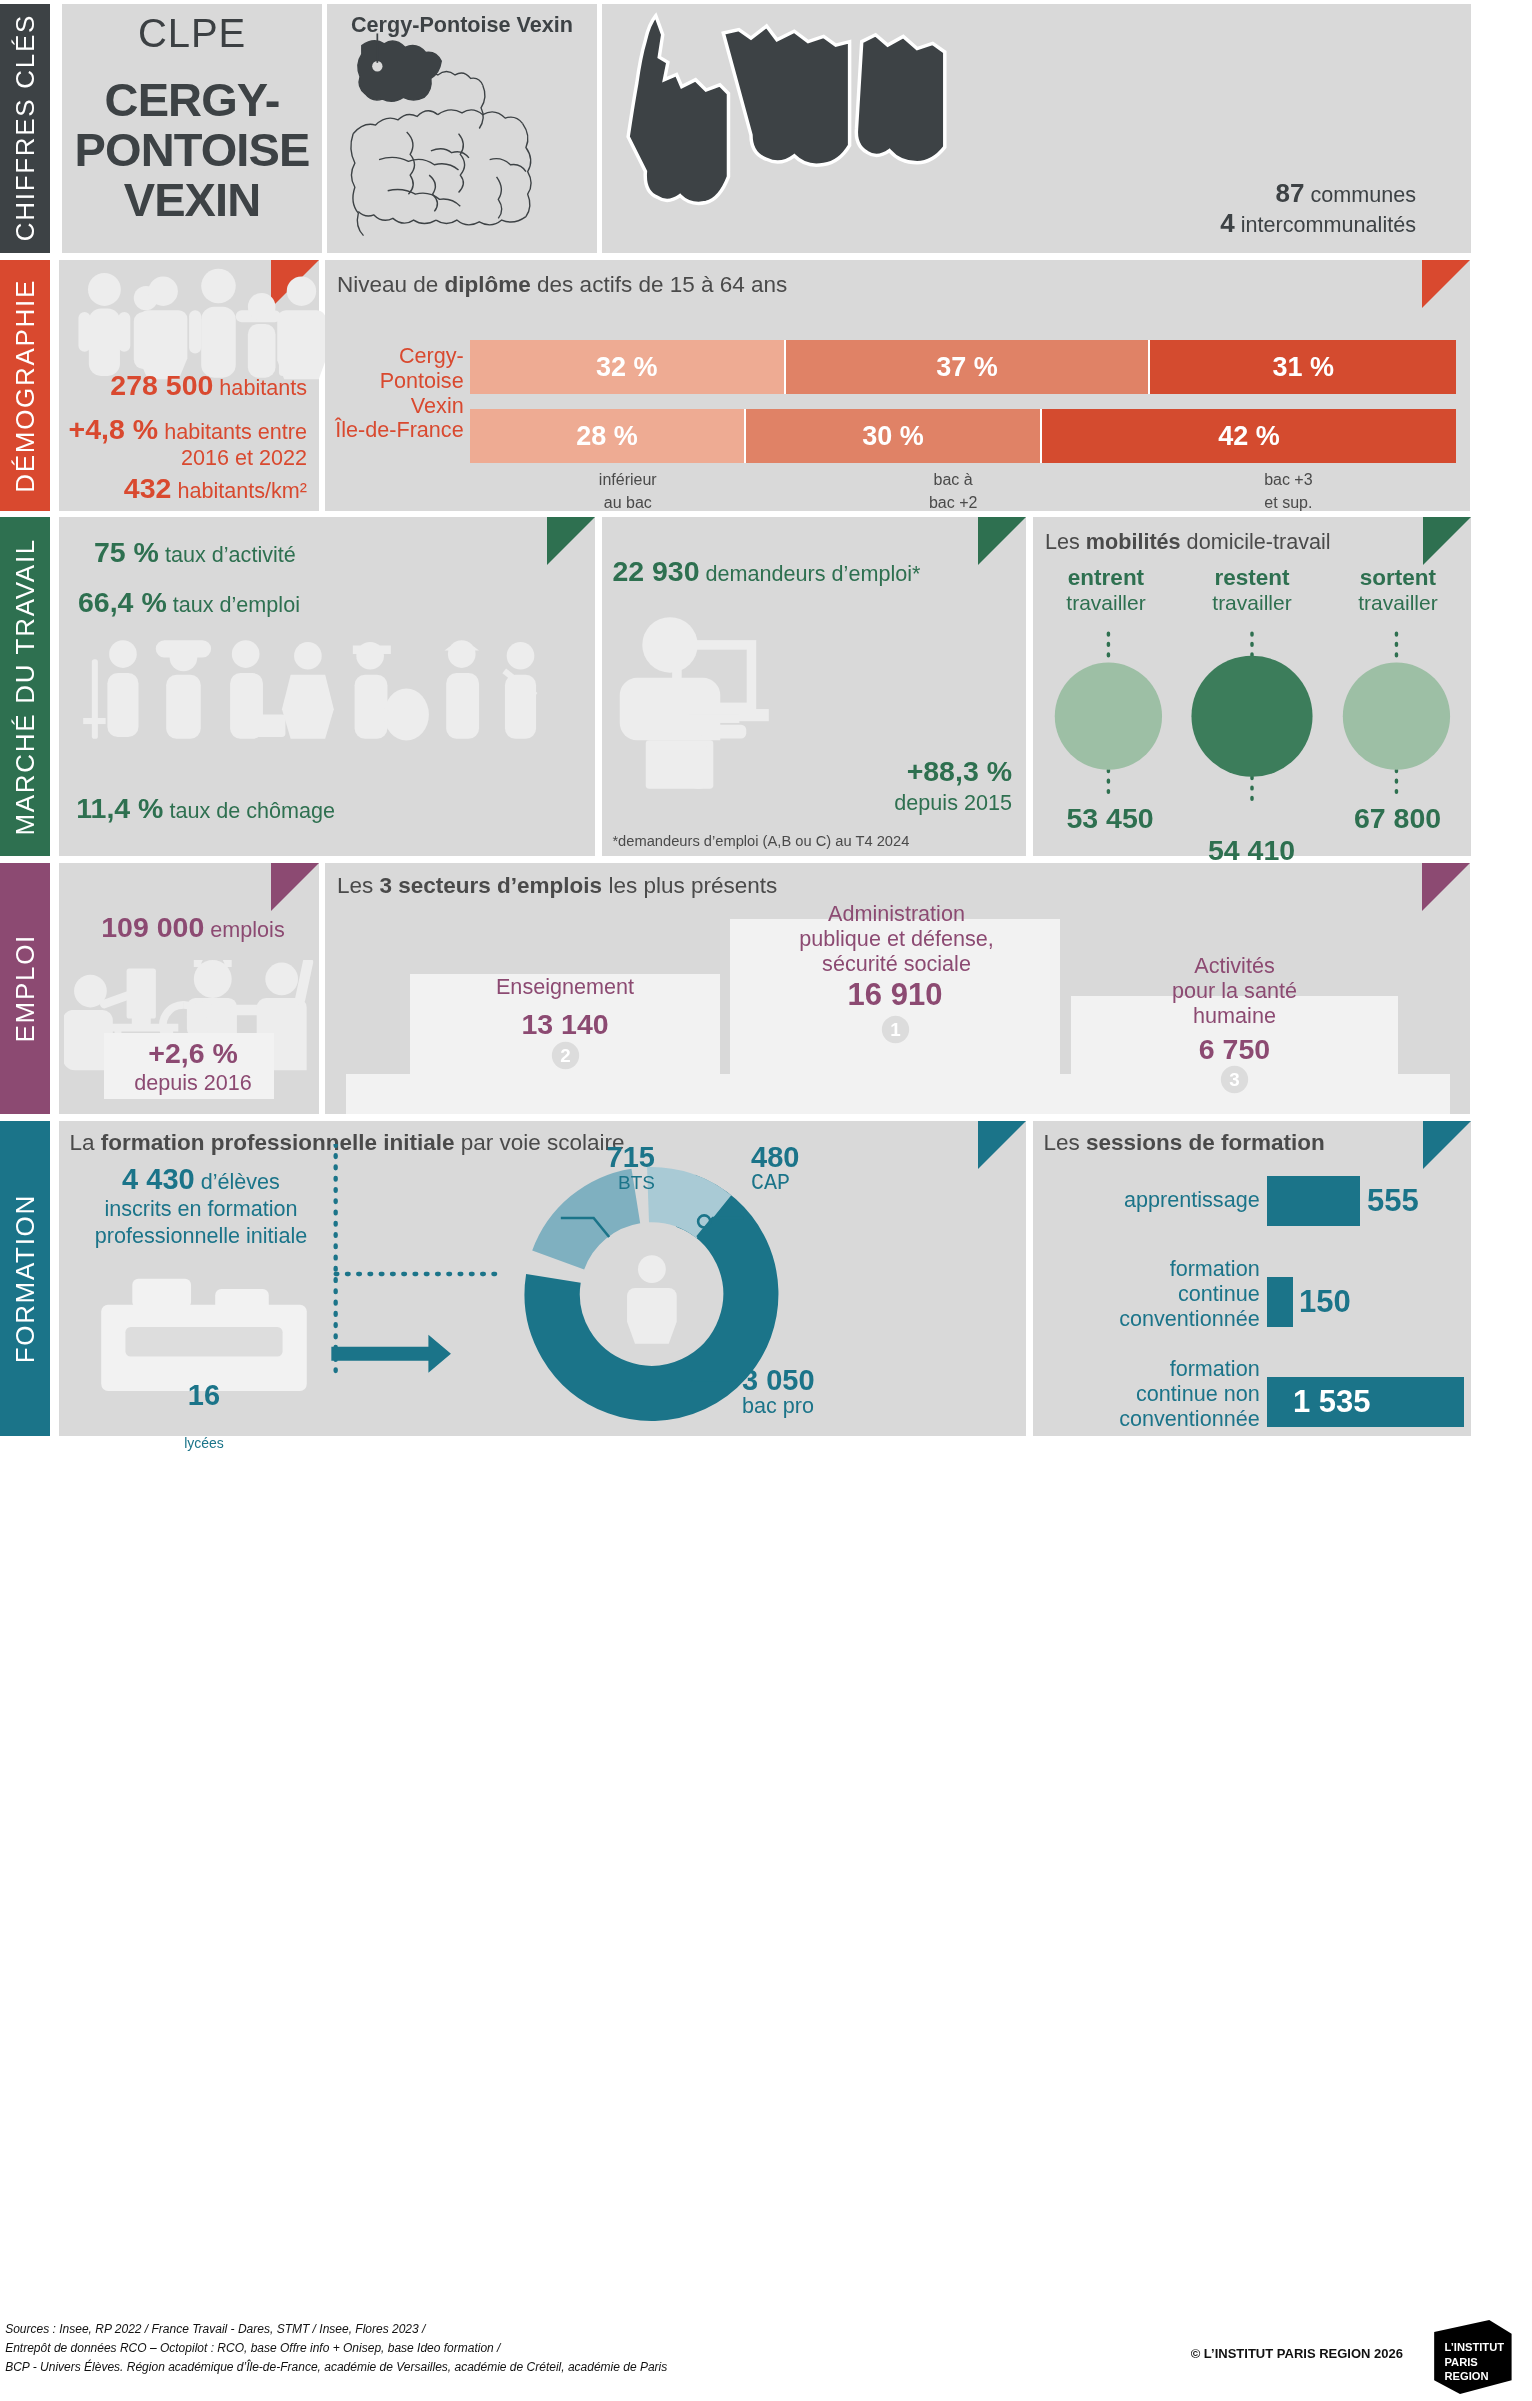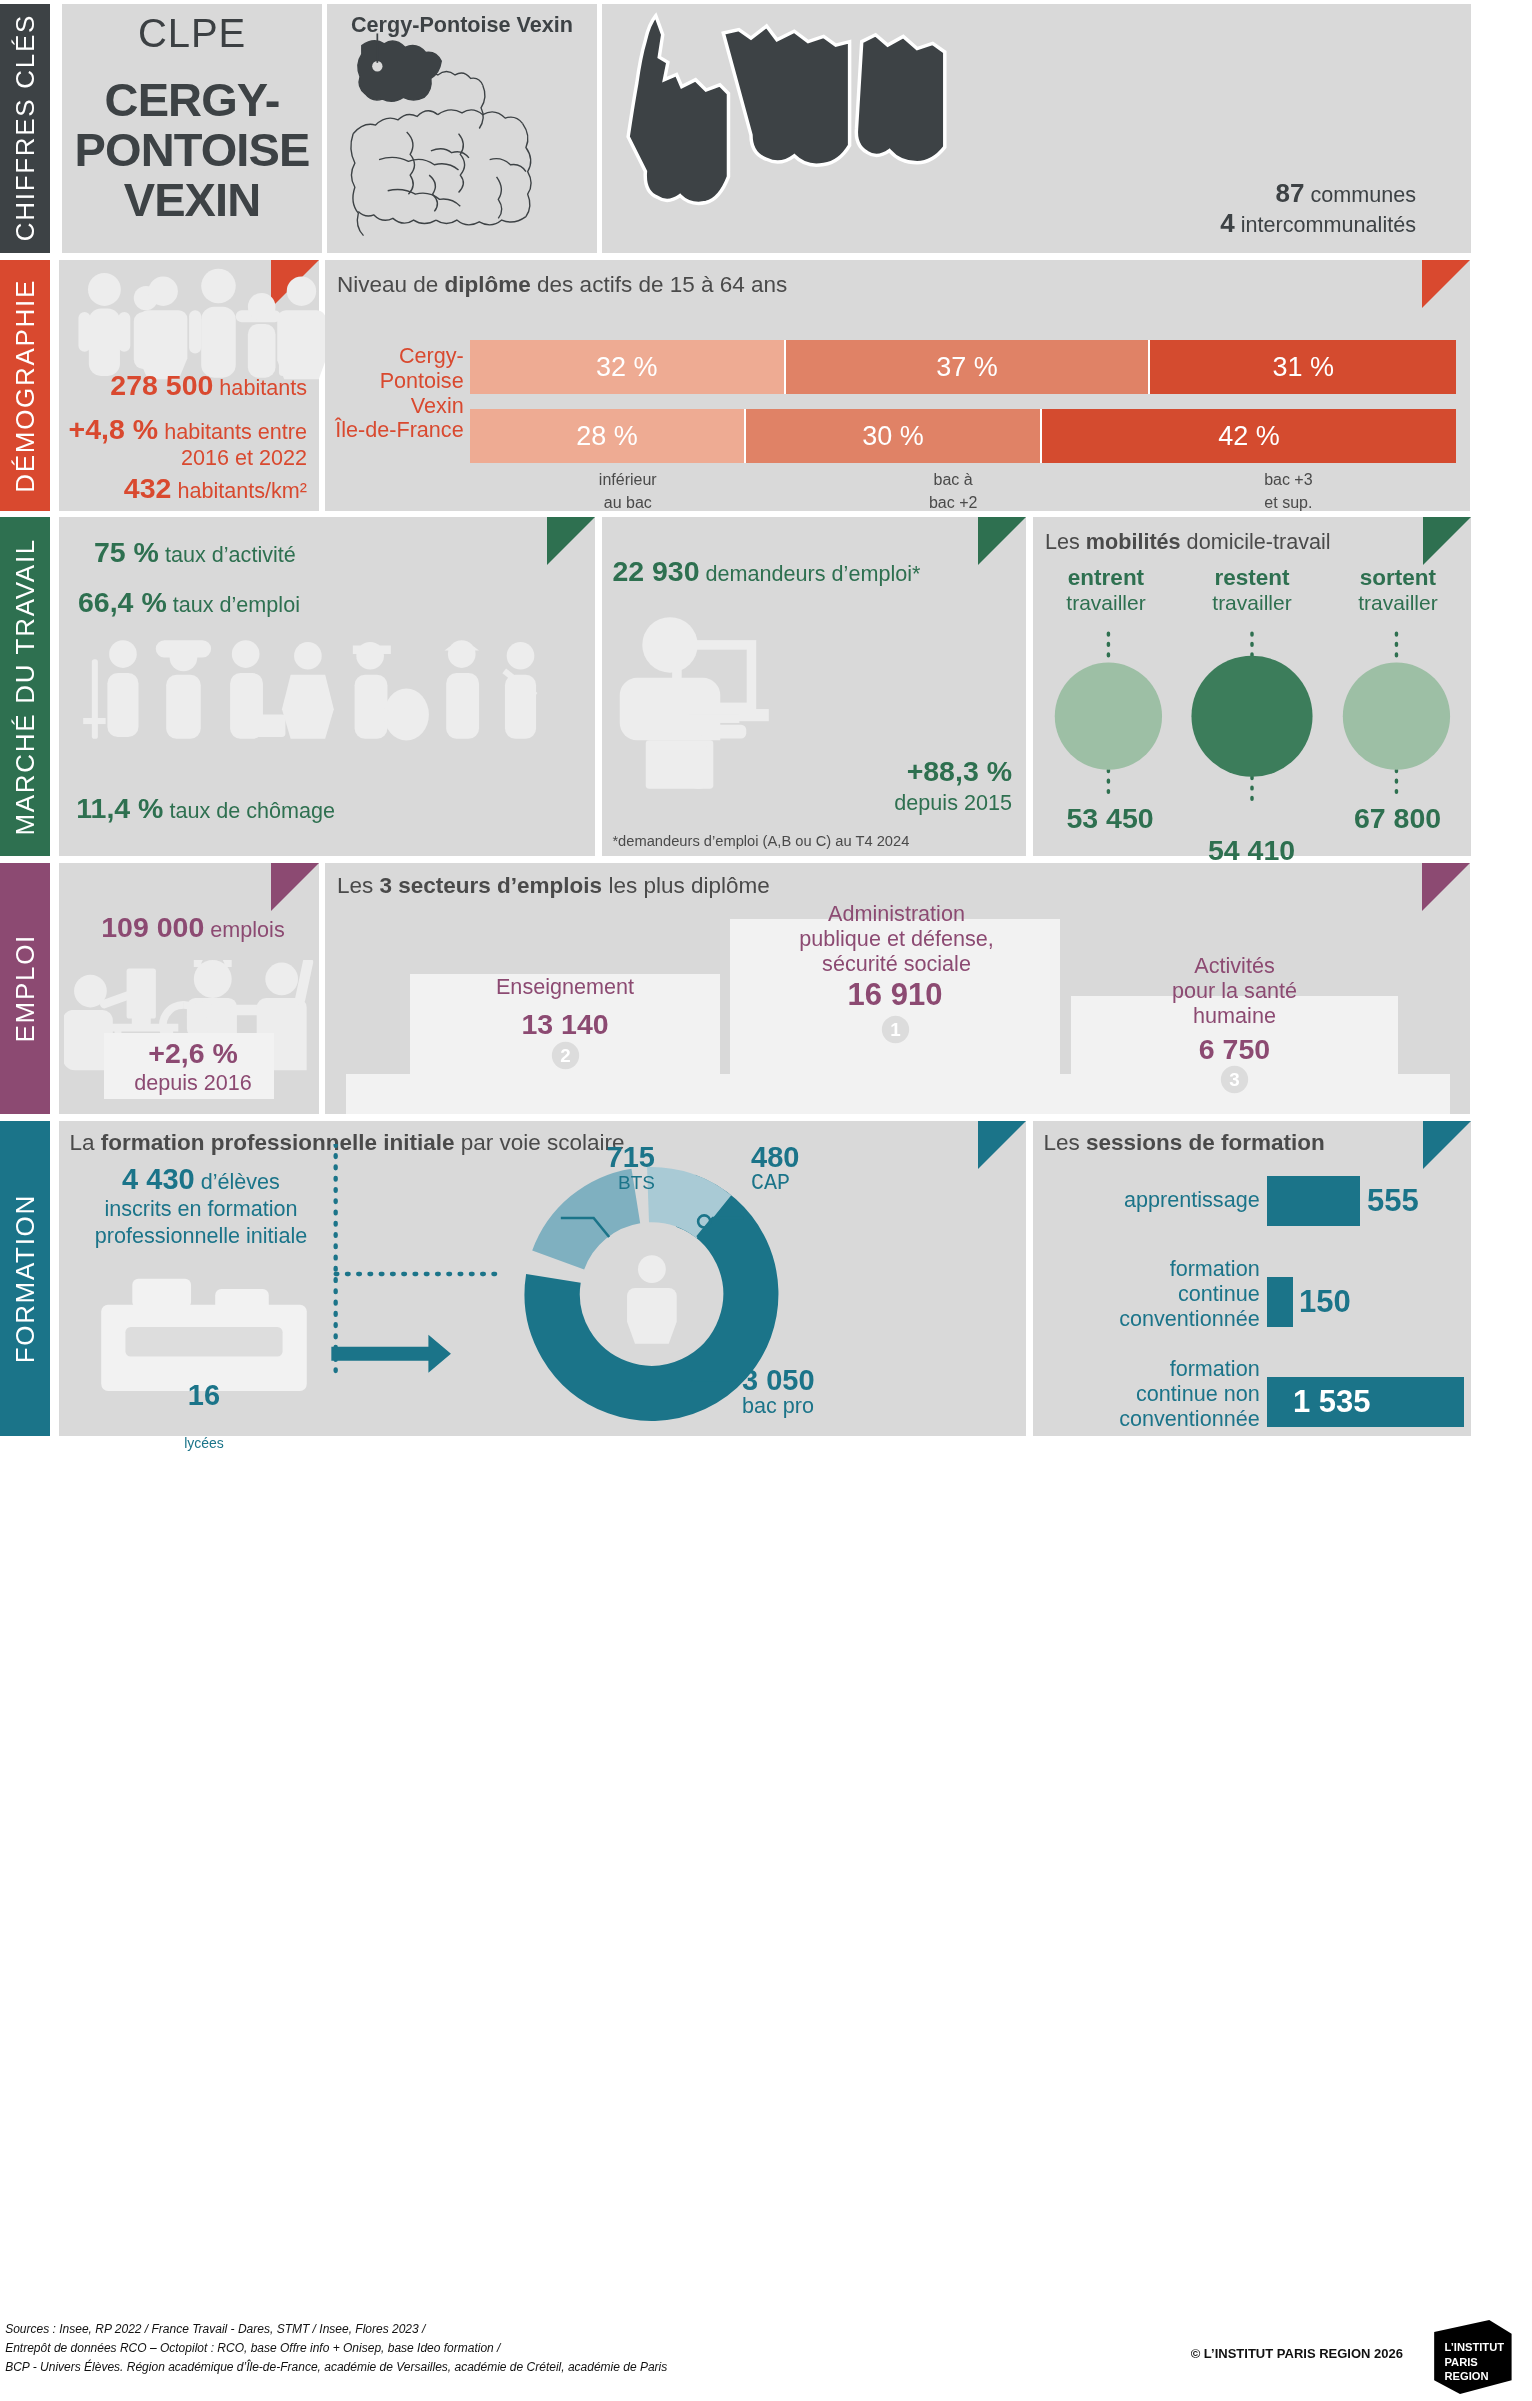--- a/index.html
+++ b/index.html
@@ -45,21 +45,21 @@
   #communes { position:absolute; right:55px; bottom:14px; text-align:right;
               font-size:21.6px; color:#3d4245; line-height:29px; }
   #communes b { font-size:26px; font-weight:700; }
 
   .stat-line { color:#d9492f; font-size:21.6px; line-height:26px; }
   .stat-line b { font-size:28.5px; font-weight:700; }
 
   
   .barrow { position:absolute; display:flex; align-items:center; }
   .barseg { height:100%; display:flex; align-items:center; justify-content:center;
-            color:#fff; font-weight:400; font-size:27px; border-right:2.6px solid #fff; }
+            color:#fff; font-weight:700; font-size:27px; border-right:2.6px solid #fff; }
   .barseg:last-child { border-right:none; }
   .barlabel { color:#d9492f; font-size:21.6px; line-height:25px; text-align:right; }
   .g-stat { color:#2e7050; font-size:21.6px; }
   .g-stat b { font-size:28.5px; font-weight:700; }
   .p-stat { color:#8c4a72;margin-left:8px; }
 
   .podium { position:absolute; background:#f2f2f2; }
 
   .smallnote { font-size:14.7px; color:#4a4a4a; }
 
@@ -362,21 +362,21 @@
     </svg>
     <div style="position:absolute;left:45px;top:170px;width:170px;height:66px;background:#f2f2f2;">
       <div class="p-stat" style="text-align:center;padding-top:3.5px;font-size:28.5px;font-weight:700;">+2,6 %</div>
       <div class="p-stat" style="text-align:center;font-size:21.6px;">depuis 2016</div>
     </div>
   </div>
 
   <div class="panel" style="left:325px;top:863px;width:1145px;height:251px;">
     <div class="corner tr" style="border-color:#8c4a72 transparent transparent transparent;"></div>
     <div style="position:absolute;left:12px;top:10.4px;font-size:22.5px;color:#4a4a4a;">
-      <span>Les </span><b>3 secteurs d’emplois</b><span> les plus diplôme</span>
+      <span>Les </span><b>3 secteurs d’emplois</b><span> les plus présents</span>
     </div>
 
     <div class="podium" style="left:21px;bottom:0;width:1104px;height:40px;"></div>
     <div class="podium" style="left:85px;bottom:38px;width:310px;height:102px;"></div>
     <div class="podium" style="left:405px;bottom:38px;width:330px;height:157px;"></div>
     <div class="podium" style="left:746px;bottom:38px;width:327px;height:80px;"></div>
 
     <div style="position:absolute;left:85px;top:111px;width:310px;text-align:center;font-size:21.6px;color:#8c4a72;line-height:25px;">
       <div>Enseignement</div>
     </div>

